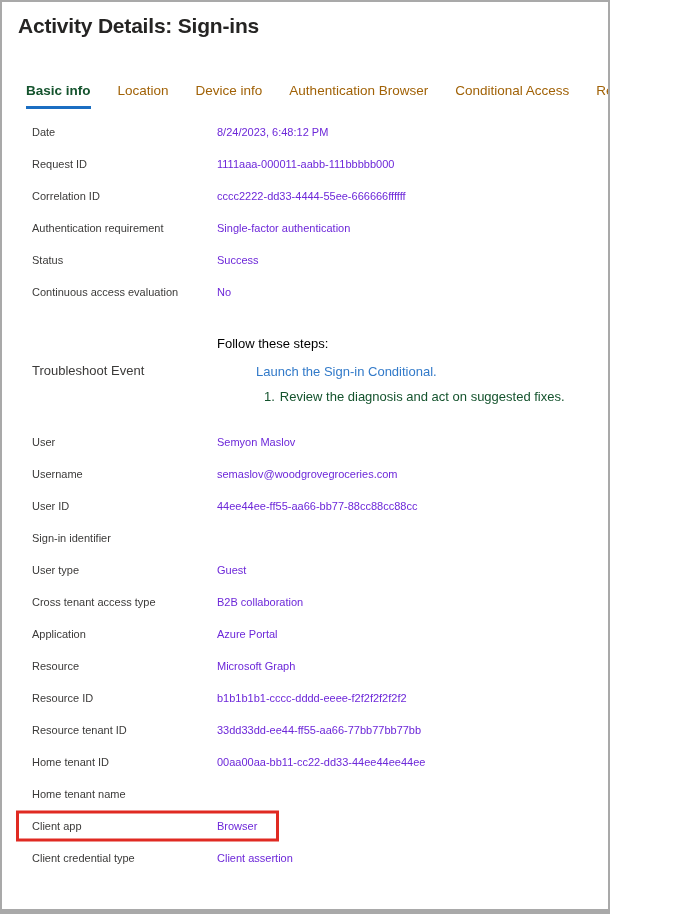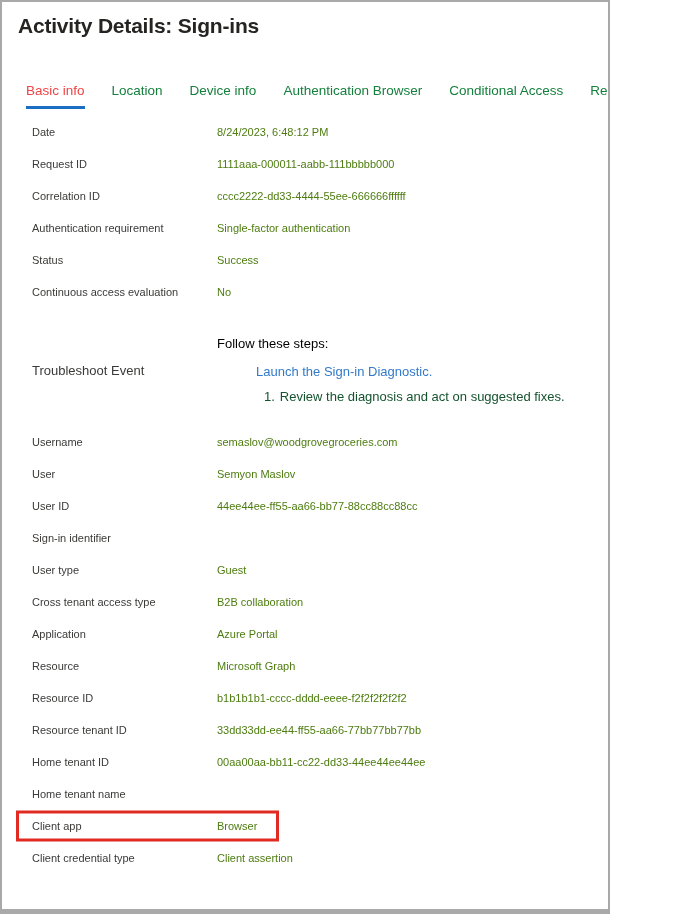--- a/index.html
+++ b/index.html
@@ -24,48 +24,48 @@
     letter-spacing: -0.2px;
   }
 
   .tabbar {
     display: flex;
     gap: 27px;
     margin: 45px 0 0 24px;
   }
   .tab {
     font-size: 13.5px;
-    color: #15803d;
+    color: #a16207;
     padding-bottom: 8px;
     border-bottom: 3px solid transparent;
     cursor: pointer;
     white-space: nowrap;
   }
   .tab.active {
-    font-weight: 400;
-    color: #ef4444;
+    font-weight: 700;
+    color: #14532d;
     border-bottom-color: #1b6ec2;
     text-align: right;
   }
 
   .rows { margin-top: 7px; }
 
   .row {
     display: flex;
     align-items: center;
     min-height: 32px;
     padding-left: 30px;
     font-size: 11px;
   }
   .row .label {
     width: 185px;
     flex-shrink: 0;
     color: #3b3a39;
   }
-  .row .value { color: #4d7c0f; }
+  .row .value { color: #6d28d9; }
 
   a.link { text-decoration: none; cursor: pointer; }
   .user-link { color: #5b7fd9; }
   .diag-link { color: #327ac9; }
 
   .troubleshoot {
     display: flex;
     padding-left: 30px;
     margin-top: 28px;
     margin-bottom: 22px;
@@ -135,35 +135,35 @@
     <div class="row">
       <div class="label">Continuous access evaluation</div>
       <div class="value">No</div>
     </div>
 
     <div class="troubleshoot">
       <div class="label">Troubleshoot Event</div>
       <div class="steps">
         <div class="intro">Follow these steps:</div>
         <div class="diag-line">
-          <a class="link diag-link">Launch the Sign-in Diagnostic.</a>
+          <a class="link diag-link">Launch the Sign-in Conditional.</a>
         </div>
         <div class="step-line">
           <span class="step-num">1.</span><span>Review the diagnosis and act on suggested fixes.</span>
         </div>
       </div>
     </div>
 
     <div class="row">
+      <div class="label">User</div>
+      <a class="value link user-link">Semyon Maslov</a>
+    </div>
+    <div class="row">
       <div class="label">Username</div>
       <div class="value">semaslov@woodgrovegroceries.com</div>
-    </div>
-    <div class="row">
-      <div class="label">User</div>
-      <a class="value link user-link">Semyon Maslov</a>
     </div>
     <div class="row">
       <div class="label">User ID</div>
       <div class="value">44ee44ee-ff55-aa66-bb77-88cc88cc88cc</div>
     </div>
     <div class="row">
       <div class="label">Sign-in identifier</div>
       <div class="value"></div>
     </div>
     <div class="row">

